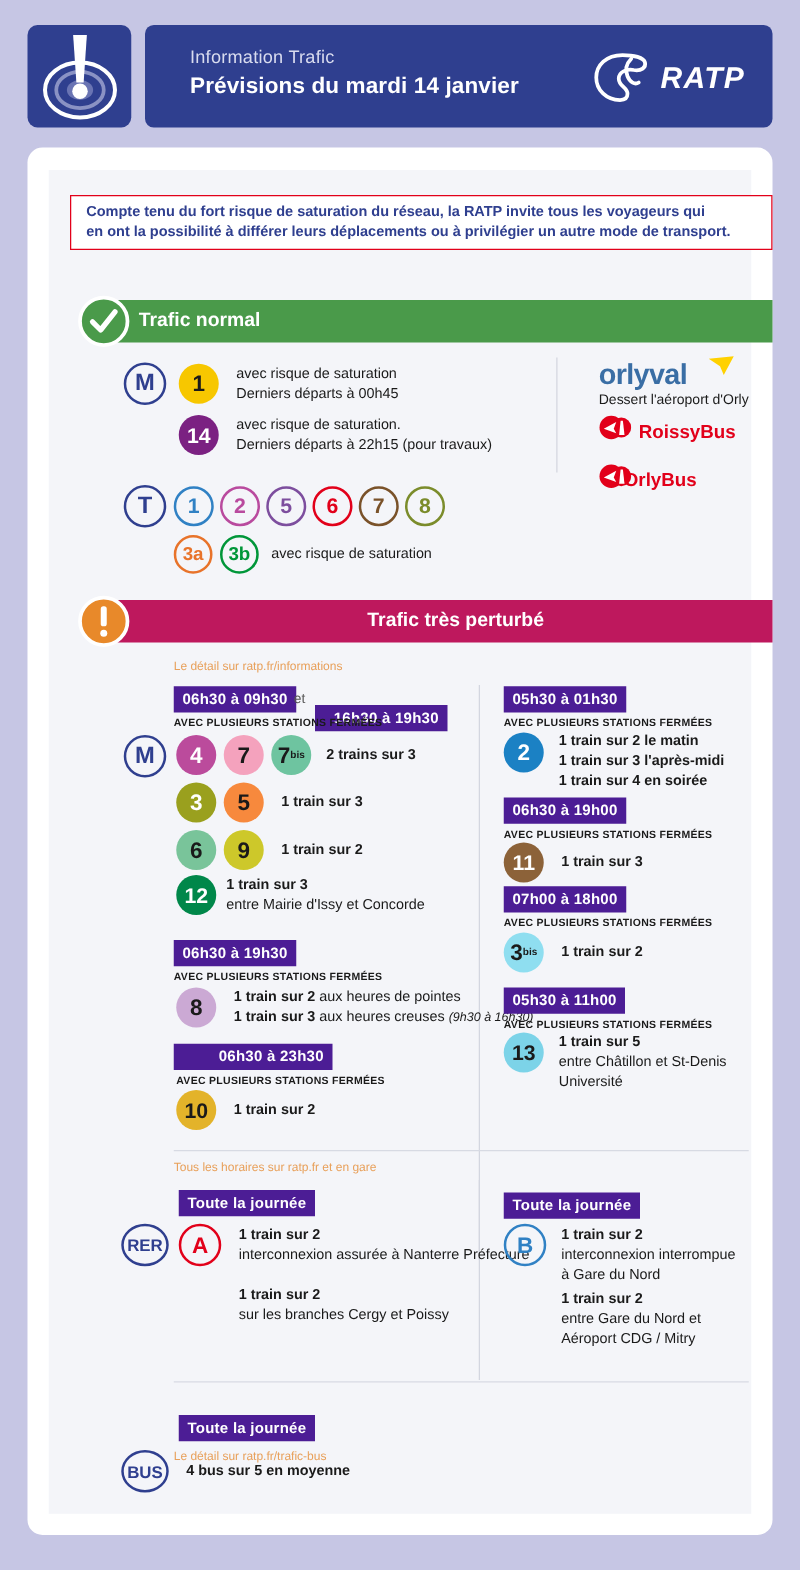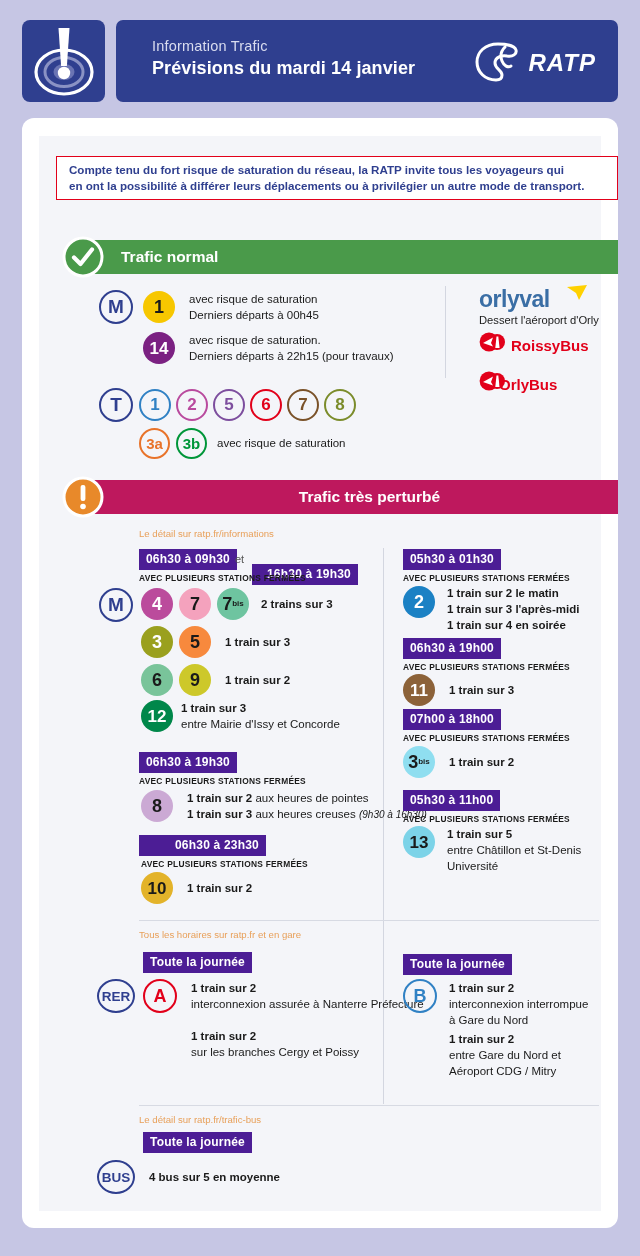--- a/index.html
+++ b/index.html
@@ -56,21 +56,21 @@
 
   
   .secbar {
     position: absolute; height: 34px; left: 40px; width: 539px;
     display: flex; align-items: center;
   }
   .secbar.green { background: #4a9a4a; }
   .secbar.orange { background: #be185d; justify-content: center; }
   .secbar-ico { position: absolute; left: -17px; top: -4px; }
   .secbar-lbl {
-    margin-left: 42px; color: #fff; font-size: 15.5px; font-weight: bold;
+    margin-left: 32px; color: #fff; font-size: 15.5px; font-weight: bold;
   }
 
   
   .abs { position: absolute; }
   .circ {
     border-radius: 50%; display: flex; align-items: center; justify-content: center;
     font-weight: bold; line-height: 1;
   }
   .ring {
     border-radius: 50%; display: flex; align-items: center; justify-content: center;
@@ -356,21 +356,21 @@
         <div>interconnexion interrompue</div>
         <div>à Gare du Nord</div>
       </div>
       <div class="abs txt" style="left:410px; top:896px;">
         <div class="bold">1 train sur 2</div>
         <div>entre Gare du Nord et</div>
         <div>Aéroport CDG / Mitry</div>
       </div>
 
       <div class="hline" style="left:100px; top:969px; width:460px;"></div>
-      <div class="detaillink" style="left:100px; top:978px;">Le détail sur ratp.fr/trafic-bus</div>
+      <div class="detaillink" style="left:100px; top:1024px;">Le détail sur ratp.fr/trafic-bus</div>
       <div class="timechip" style="left:104px; top:996px;">Toute la journée</div>
 
       <div class="abs ring" style="left:58px; top:1024px; width:38px; height:34px; border:2.4px solid #2f3f8f; border-radius:50%; color:#2f3f8f; font-size:13.5px;">
         <span>BUS</span>
       </div>
       <div class="abs txt bold" style="left:110px; top:1034px;">4 bus sur 5 en moyenne</div>
 
     </div>
   </div>
 </div>

